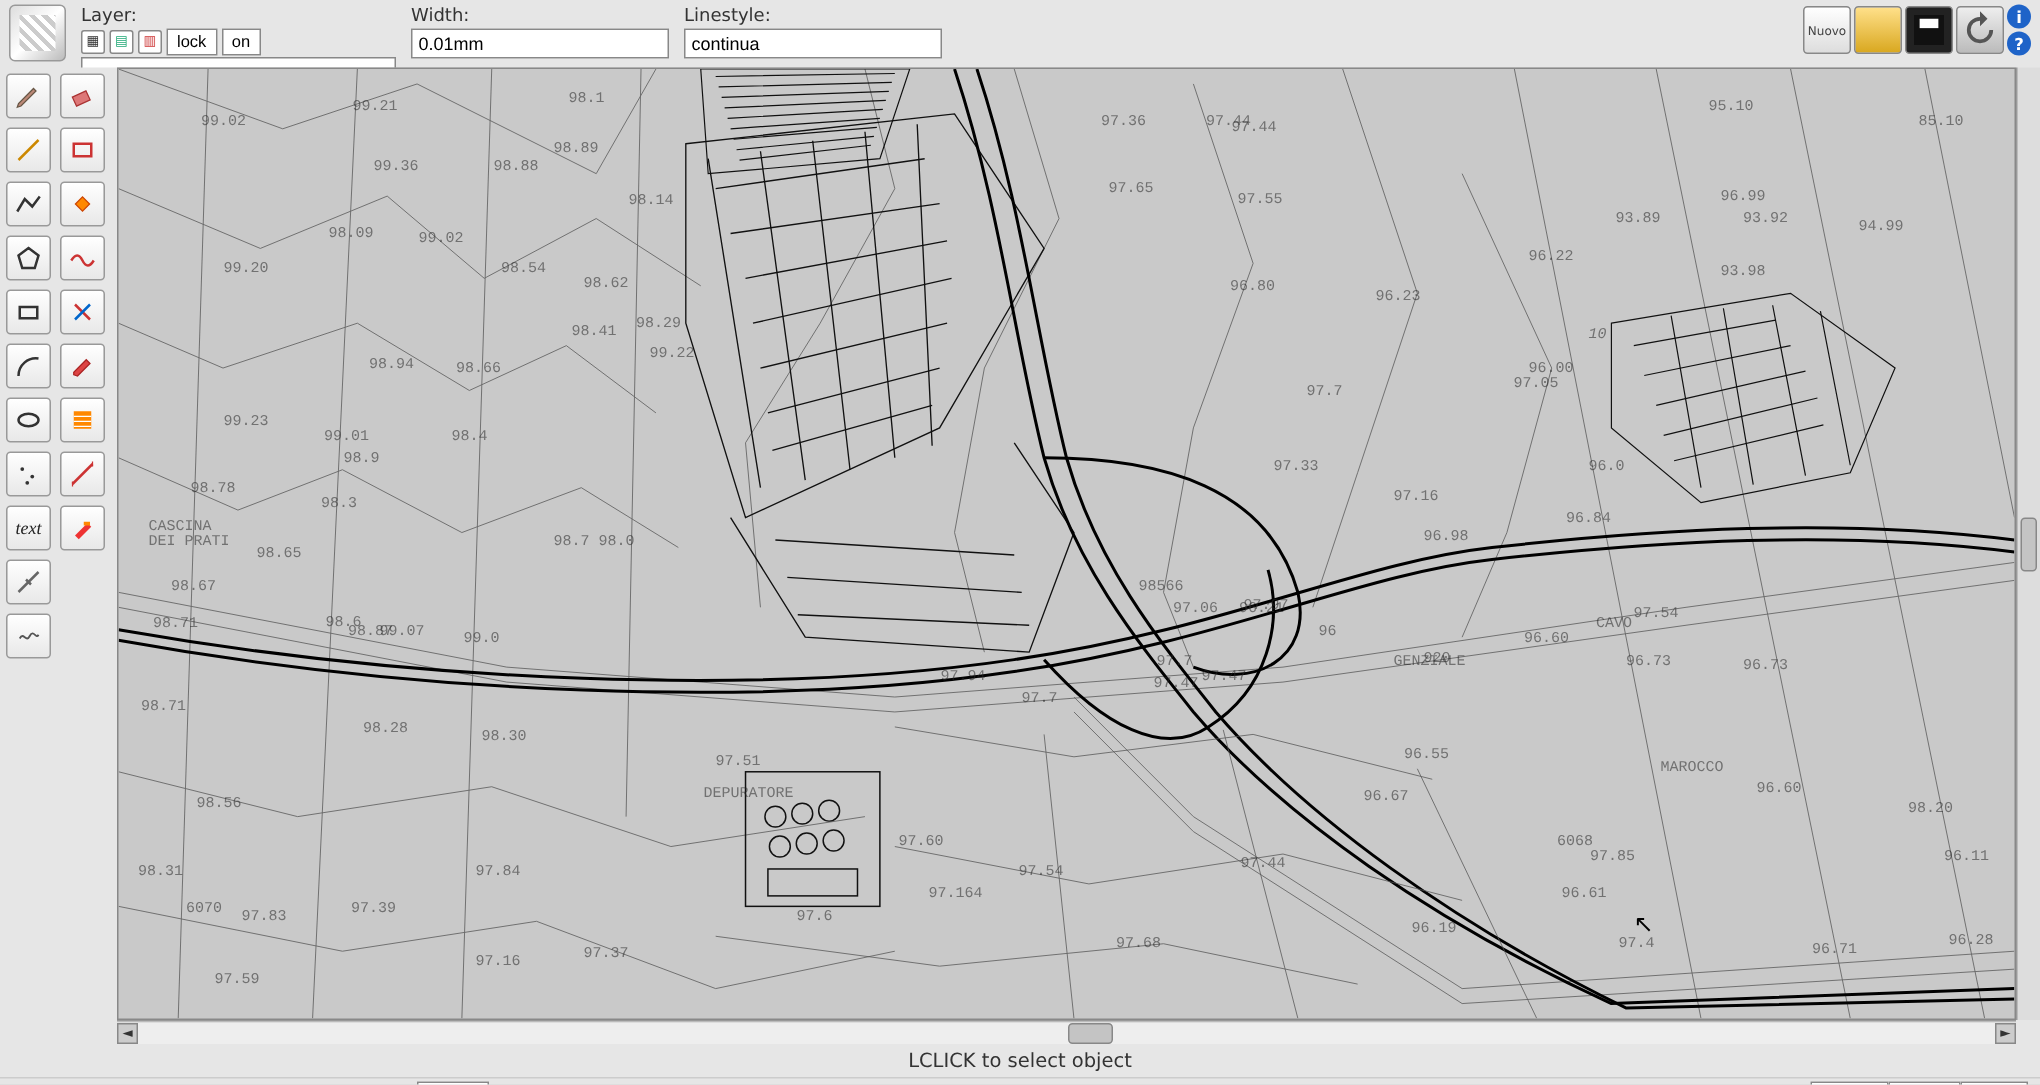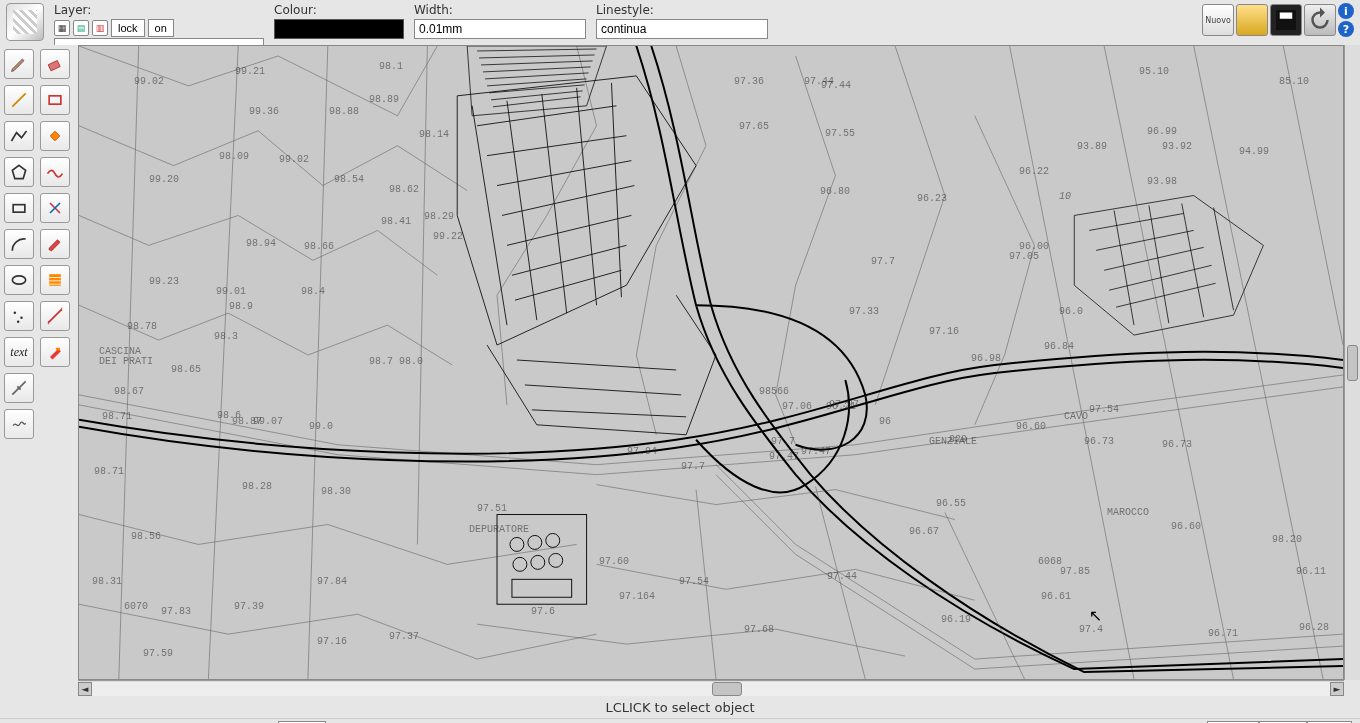--- a/index.html
+++ b/index.html
@@ -238,24 +238,20 @@
     <div class="tb-row">
       <span class="icon-btn">▦</span>
       <span class="icon-btn" style="color:#2a7">▤</span>
       <span class="icon-btn" style="color:#c33">▥</span>
       <button class="lock-btn">lock</button>
       <button class="lock-btn">on</button>
     </div>
     <input class="layer-input" style="margin-top: -1px;">
   </div>
 
-  <div class="tb-group">
-    <span class="tb-label">Colour:</span>
-    <div class="colour-swatch"></div>
-  </div>
 
   <div class="tb-group">
     <span class="tb-label">Width:</span>
     <input class="width-input" value="0.01mm" style="">
   </div>
 
   <div class="tb-group">
     <span class="tb-label">Linestyle:</span>
     <input class="linestyle-input" value="continua" style="">
   </div>
@@ -547,33 +543,33 @@
         <span class="canvas-overlay" style="left: 750px; top: 353px;">97.97</span>
         <span class="canvas-overlay" style="left: 746px; top: 82px;">97.55</span>
         <span class="canvas-overlay" style="left: 655px; top: 30px;">97.36</span>
         <span class="canvas-overlay" style="left: 660px; top: 75px;">97.65</span>
         <span class="canvas-overlay" style="left: 725px; top: 30px;">97.44</span>
         <span class="canvas-overlay" style="left: 741px; top: 140px;">96.80</span>
         <span class="canvas-overlay" style="left: 770px; top: 260px;">97.33</span>
         <span class="canvas-overlay" style="left: 792px; top: 210px;">97.7</span>
         <span class="canvas-overlay" style="left: 850px; top: 280px;">97.16</span>
         <span class="canvas-overlay" style="left: 930px; top: 205px;">97.05</span>
-        <span class="canvas-overlay" style="left: 870px; top: 307px; margin-left: 22px;">96.98</span>
+        <span class="canvas-overlay" style="left: 870px; top: 307px;">96.98</span>
         <span class="canvas-overlay" style="left: 838px; top: 147px;">96.23</span>
         <span class="canvas-overlay" style="left: 857px; top: 452px;">96.55</span>
         <span class="canvas-overlay" style="left: 748px; top: 525px;">97.44</span>
         <span class="canvas-overlay" style="left: 830px; top: 480px;">96.67</span>
         <span class="canvas-overlay" style="left: 862px; top: 568px;">96.19</span>
         <span class="canvas-overlay" style="left: 870px; top: 388px;">920</span>
         <span class="canvas-overlay" style="left: 747px; top: 355px;">96.21</span>
         <span class="canvas-overlay" style="left: 940px; top: 120px;">96.22</span>
         <span class="canvas-overlay" style="left: 998px; top: 95px;">93.89</span>
         <span class="canvas-overlay" style="left: 940px; top: 195px;">96.00</span>
         <span class="canvas-overlay" style="left: 980px; top: 260px;">96.0</span>
-        <span class="canvas-overlay" style="left: 980px; top: 145px; font-style: italic;">10</span>
+        <span class="canvas-overlay" style="left: 980px; top: 172px; font-style: italic;">10</span>
         <span class="canvas-overlay" style="left: 965px; top: 295px;">96.84</span>
         <span class="canvas-overlay" style="left: 937px; top: 375px;">96.60</span>
         <span class="canvas-overlay" style="left: 800px; top: 370px;">96</span>
         <span class="canvas-overlay" style="left: 1010px; top: 358px;">97.54</span>
         <span class="canvas-overlay" style="left: 1005px; top: 390px;">96.73</span>
         <span class="canvas-overlay" style="left: 981px; top: 520px;">97.85</span>
         <span class="canvas-overlay" style="left: 962px; top: 545px;">96.61</span>
         <span class="canvas-overlay" style="left: 959px; top: 510px;">6068</span>
         <span class="canvas-overlay" style="left: 1000px; top: 578px;">97.4</span>
         <span class="canvas-overlay" style="left: 1068px; top: 80px;">96.99</span>

